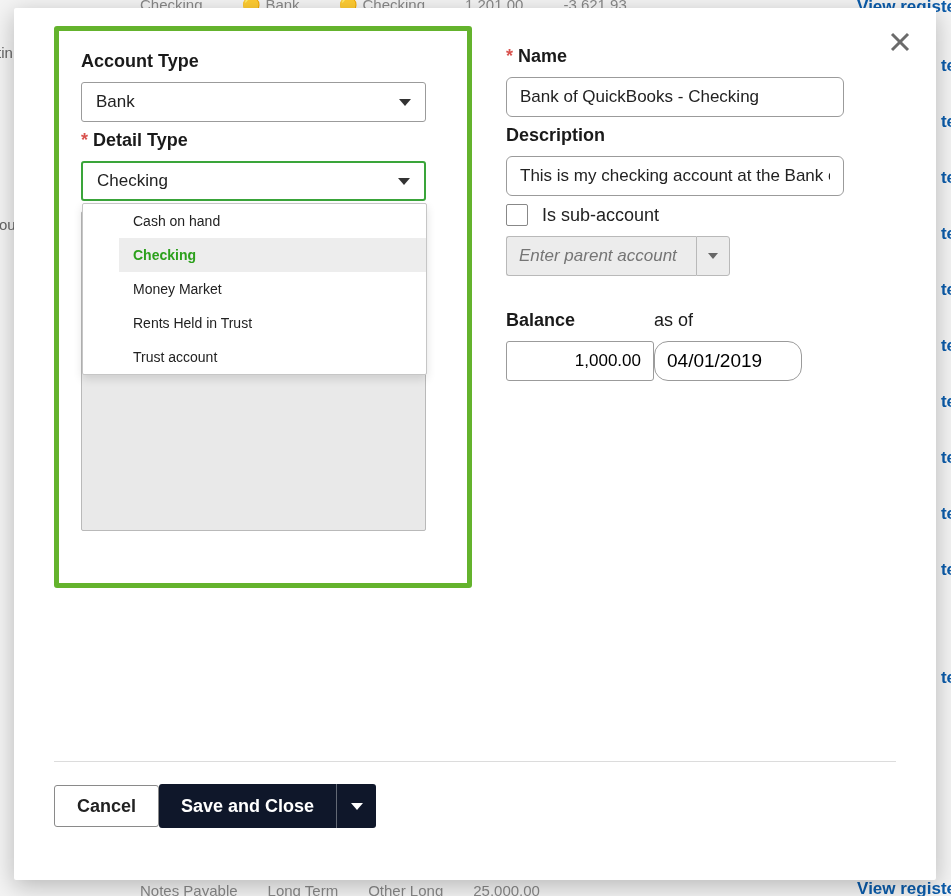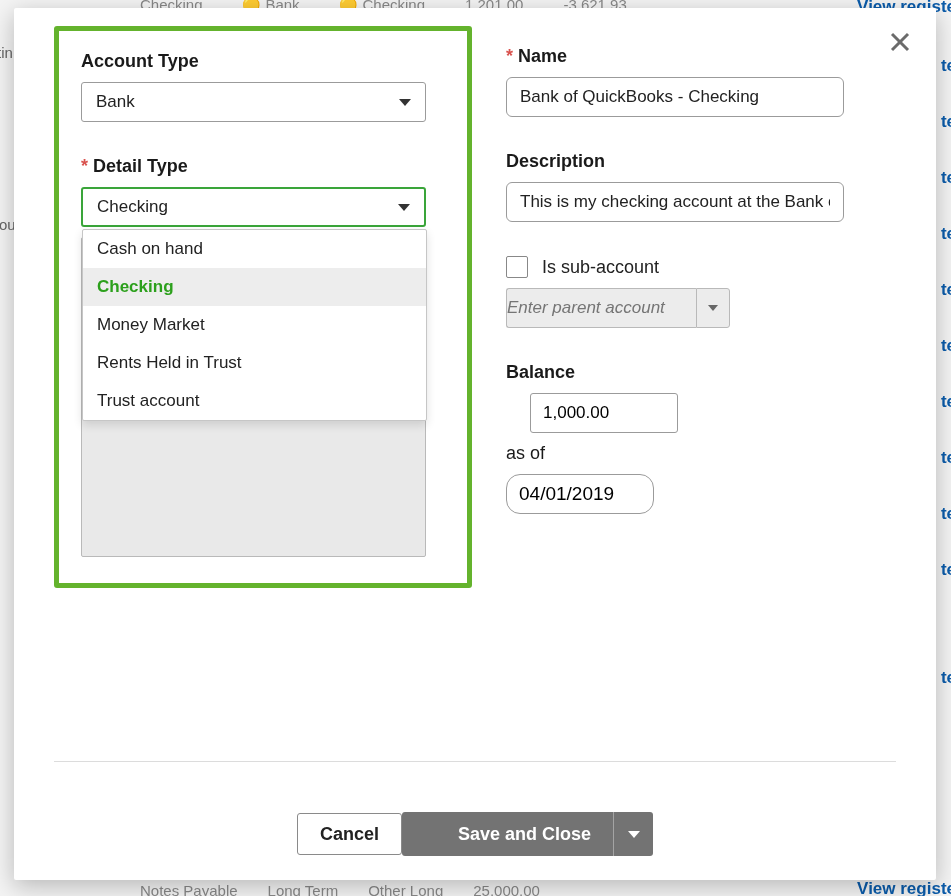--- a/index.html
+++ b/index.html
@@ -34,66 +34,66 @@
   }
   .select .caret { border-left:6px solid transparent; border-right:6px solid transparent; border-top:7px solid #333; }
   .select.active { border:2px solid #3aa53a; }
 
   .dropdown {
     position:absolute; left:-1px; top:40px; width:345px; background:#fff;
     border:1px solid #c6c6c6; border-radius:2px; box-shadow:0 4px 10px rgba(0,0,0,.12);
     z-index:5;
   }
   .dropdown .opt {
-    padding:9px 14px; font-size:17px; color:#222; cursor:pointer;
+    padding:9px 14px; font-size:14px; color:#222; cursor:pointer;margin-left:36px;
   }
   .dropdown .opt.selected { background:#ededed; color:#2ca01c; font-weight:600; }
 
   .desc-box {
     width:345px; height:320px; margin-top:10px;
     border:1px solid #b9b9b9; background:#e9e9e9; border-radius:2px;
   }
 
   .text-input {
     width:338px; height:40px; border:1px solid #9b9b9b; border-radius:6px;
     padding:0 13px; font-size:17px; color:#222; background:#fff;
   }
 
-  .row-gap { margin-bottom:34px; }
+  .row-gap { margin-bottom:8px; }
 
   .sub-row { display:flex; align-items:center; gap:14px; margin:8px 0 10px 0; }
   .chk { width:22px; height:22px; border:1px solid #888; border-radius:2px; background:#fff; cursor:pointer; }
   .sub-label { font-size:18px; color:#222; }
 
   .parent-wrap { display:flex; }
   .parent-input {
     width:190px; height:40px; border:1px solid #b9b9b9; border-right:none; border-radius:3px 0 0 3px;
-    background:#ececec; padding:0 0; font-size:17px; color:#7a7a7a; font-style:italic;
+    background:#ececec; padding:0 12px; font-size:17px; color:#7a7a7a; font-style:italic;
   }
   .parent-btn {
     width:34px; height:40px; border:1px solid #b9b9b9; border-radius:0 3px 3px 0;
     background:#ececec; display:flex; align-items:center; justify-content:center; cursor:default;
   }
   .parent-btn .caret { border-left:5px solid transparent; border-right:5px solid transparent; border-top:6px solid #676767; }
 
-  .bal-row { display:flex; gap:10px; margin-top:34px;flex-direction:column; }
+  .bal-row { display:flex; margin-top:34px; }
   .bal-col .field-label { font-weight:700; }
-  .bal-input { width:148px; height:40px; border:1px solid #9b9b9b; border-radius:3px; padding:0 12px; font-size:17px;margin-left:24px; }
+  .bal-input { width:148px; height:40px; border:1px solid #9b9b9b; border-radius:3px; text-align:right; padding:0 12px; font-size:17px; }
   .date-input { width:148px; height:40px; border:1px solid #9b9b9b; border-radius:14px; padding:0 12px; font-size:19px; }
 
   .hr { position:absolute; left:40px; right:40px; bottom:118px; height:1px; background:#dcdcdc; }
 
-  .footer { position:absolute; left:40px; right:40px; bottom:24px; display:flex; justify-content:center; align-items:center; }
+  .footer { position:absolute; left:40px; right:40px; bottom:52px; display:flex; justify-content:flex-start; align-items:center; }
   .btn-cancel {
     height:42px; padding:0 22px; border:1px solid #8a8a8a; border-radius:3px; background:#fff;
     font-size:18px; font-weight:600; color:#222; cursor:pointer;
   }
   .btn-save {
-    height:44px; background:#737373; border:none; border-radius:3px; color:#fff;
-    display:flex; align-items:center; cursor:pointer; overflow:hidden;padding-left:34px;
+    height:44px; background:#0f172a; border:none; border-radius:3px; color:#fff;
+    display:flex; align-items:center; cursor:pointer; overflow:hidden;
   }
   .btn-save .lbl { padding:0 22px; font-size:18px; font-weight:700; }
   .btn-save .split { width:40px; height:100%; display:flex; align-items:center; justify-content:center; border-left:1px solid rgba(255,255,255,.35); }
   .btn-save .split .caret { border-left:6px solid transparent; border-right:6px solid transparent; border-top:7px solid #fff; }
 
   
   .bg-top { position:absolute; top:-4px; left:140px; right:0; height:18px; font-size:15px; color:#888; display:flex; gap:40px; }
   .bg-bottom { position:absolute; bottom:-4px; left:140px; right:0; height:18px; font-size:15px; color:#888; display:flex; gap:30px; }
   .bg-side { position:absolute; left:-3px; top:44px; font-size:15px; color:#666; }
 </style>

